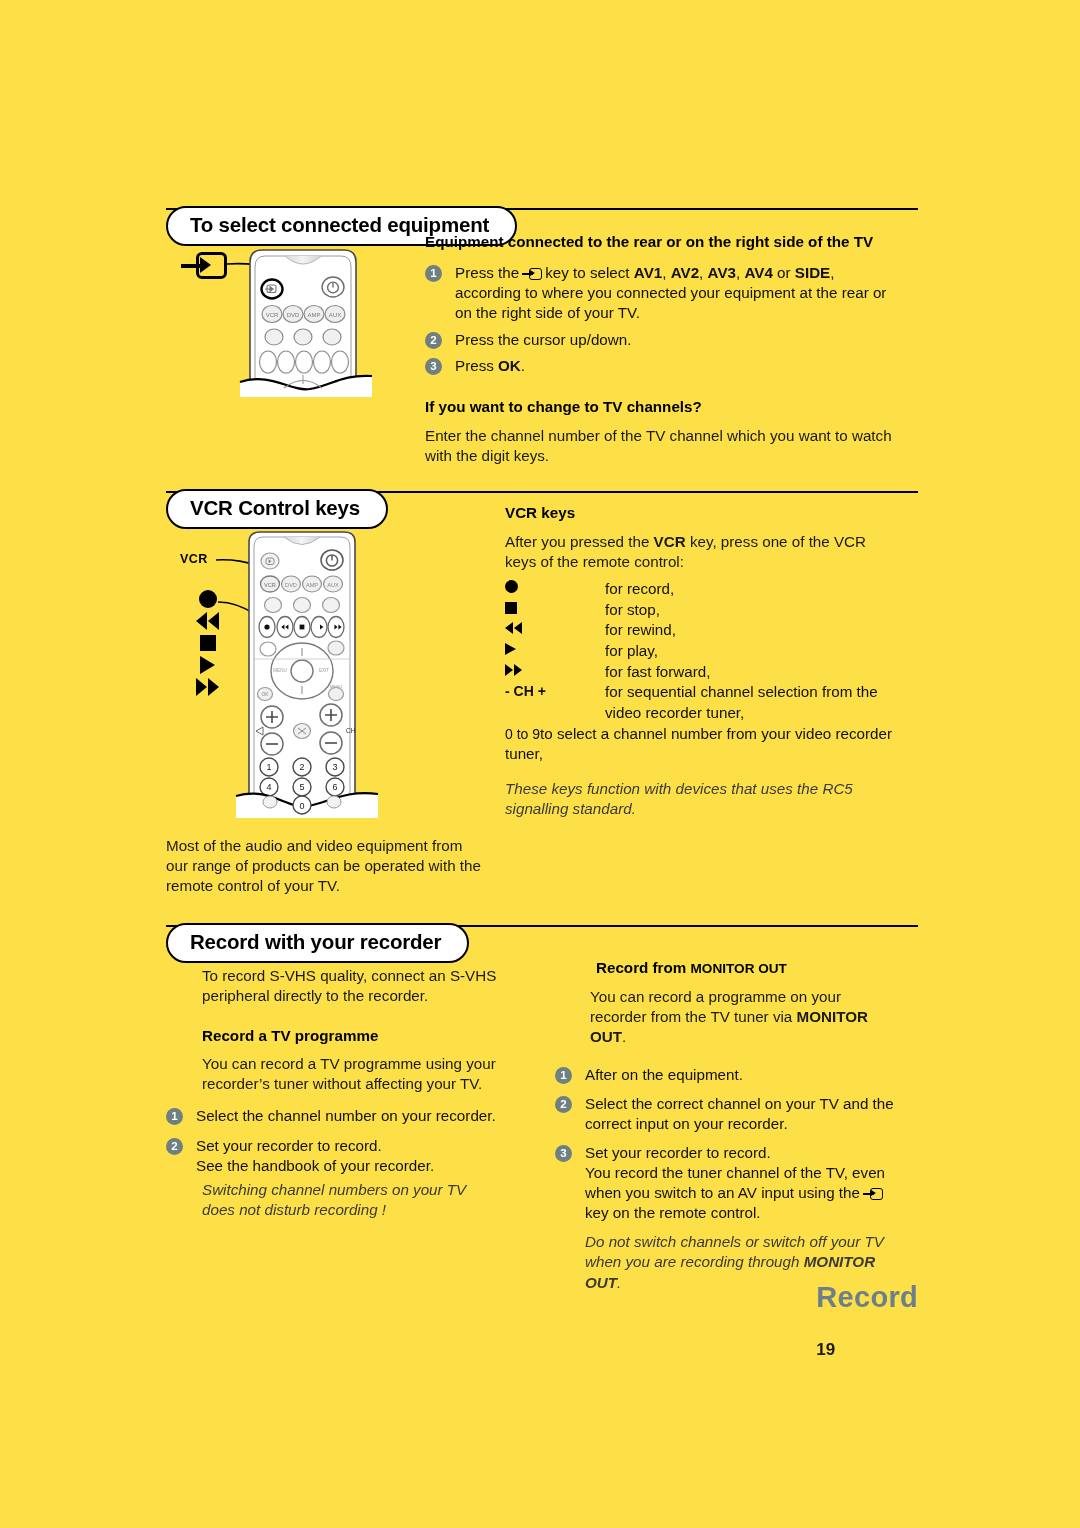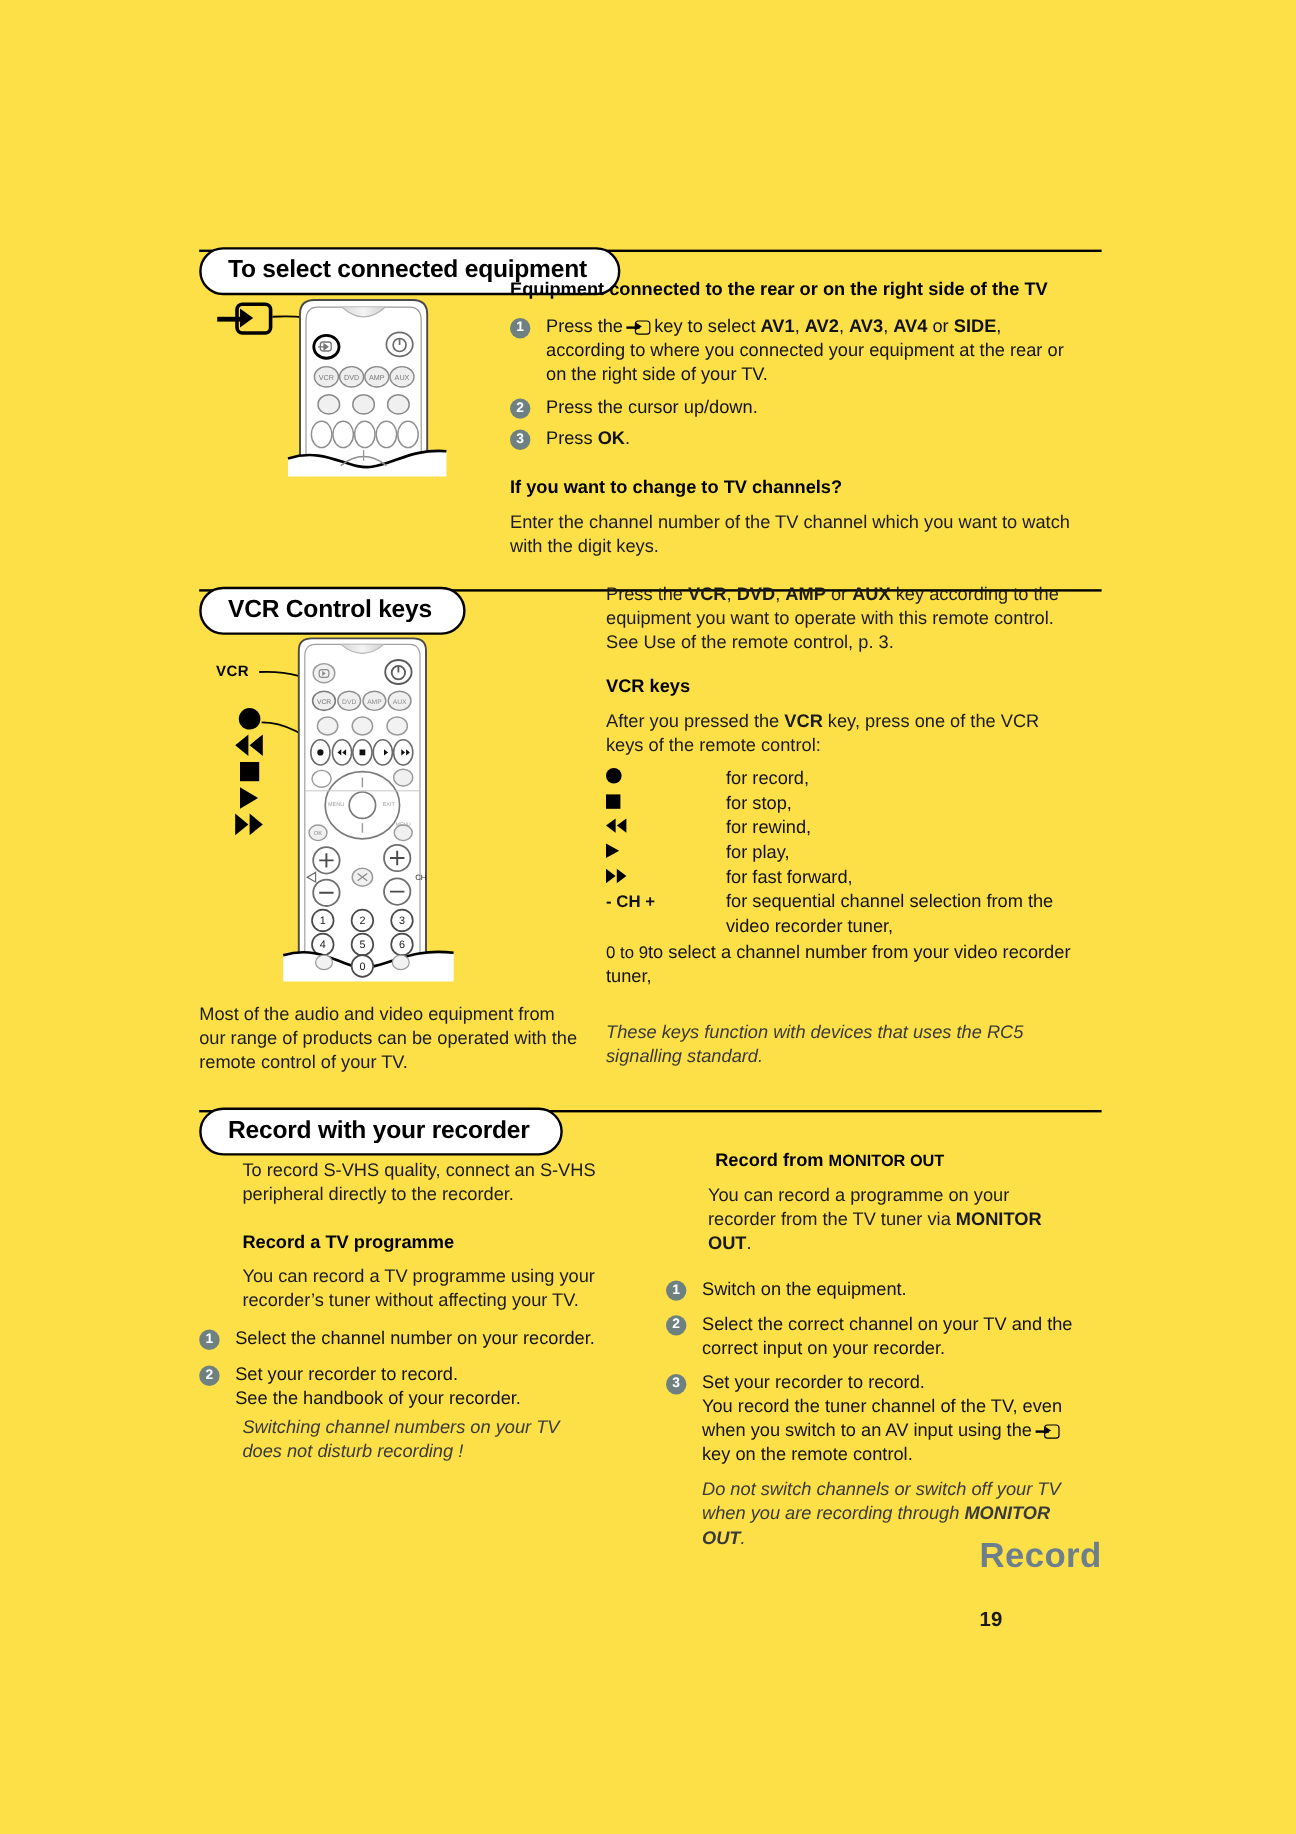--- a/index.html
+++ b/index.html
@@ -500,23 +500,20 @@
       <path d="M4,268 C38,258 56,282 76,278 C98,274 112,262 146,266" fill="none" stroke="#000" stroke-width="2.2"></path>
 
       <circle cx="70" cy="277" r="9" fill="#fff" stroke="#4a4a4a" stroke-width="1.4"></circle>
       <text x="70" y="280.5" font-size="9" text-anchor="middle" fill="#1a1a1a" font-family="Liberation Sans, sans-serif">0</text>
       <ellipse cx="38" cy="274" rx="7" ry="6" fill="#f2f2f2" stroke="#9a9a9a" stroke-width="1"></ellipse>
       <ellipse cx="102" cy="274" rx="7" ry="6" fill="#f2f2f2" stroke="#9a9a9a" stroke-width="1"></ellipse>
     </svg>
   </div>
 
   <div style="position:absolute; left:505px; top:486px; width:392px;">
-    <div class="body-txt">
-      <span>Press the </span><b>VCR</b>, <b>DVD</b>, <b>AMP</b> or <b>AUX</b><span> key according to the equipment you want to operate with this remote control. See Use of the remote control, p. 3.</span>
-    </div>
 
     <div class="sub-head" style="margin-top:17px;">VCR keys</div>
 
     <div class="body-txt" style="margin-top:9px;">
       <span>After you pressed the </span><b>VCR</b><span> key, press one of the VCR keys of the remote control:</span>
     </div>
 
     <div style="margin-top:7px;">
       <div class="keyrow">
         <div class="keysym"><span class="g-record"></span></div>
@@ -546,21 +543,21 @@
       </div>
       <div class="keyrow">
         <div class="keysym">- CH +</div>
         <div>for sequential channel selection from the video recorder tuner,</div>
       </div>
       <div class="keyrow" style="display:block;">
         <span class="keysym" style="display:inline-block; font-weight:normal;">0 to 9</span><span>to select a channel number from your video recorder tuner,</span>
       </div>
     </div>
 
-    <div class="body-txt ital" style="margin-top:26px;">These keys function with devices that uses the RC5 signalling standard.</div>
+    <div class="body-txt ital" style="margin-top:14px;">These keys function with devices that uses the RC5 signalling standard.</div>
   </div>
 
   <div class="body-txt" style="position:absolute; left:166px; top:836px; width:318px;">Most of the audio and video equipment from our range of products can be operated with the remote control of your TV.</div>
 
   <div class="section" style="top:925px;">
     <div class="sec-rule"></div>
     <div class="pill">Record with your recorder</div>
   </div>
 
   <div style="position:absolute; left:202px; top:966px; width:300px;">
@@ -587,21 +584,21 @@
     <div class="sub-head" style="margin-left:41px;">
       <span>Record from </span><span style="font-size:13.6px;">MONITOR OUT</span>
     </div>
 
     <div class="body-txt" style="margin-top:9px; margin-left:35px;">
       <span>You can record a programme on your recorder from the TV tuner via </span><b>MONITOR OUT</b><span>.</span>
     </div>
 
     <div class="step" style="margin-top:18px;">
       <div class="badge">1</div>
-      <div class="step-txt">Switch on the equipment.</div>
+      <div class="step-txt">After on the equipment.</div>
     </div>
     <div class="step" style="margin-top:9px;">
       <div class="badge">2</div>
       <div class="step-txt">Select the correct channel on your TV and the correct input on your recorder.</div>
     </div>
     <div class="step" style="margin-top:9px;">
       <div class="badge">3</div>
       <div class="step-txt">
         <div>Set your recorder to record.</div>
         <div>

